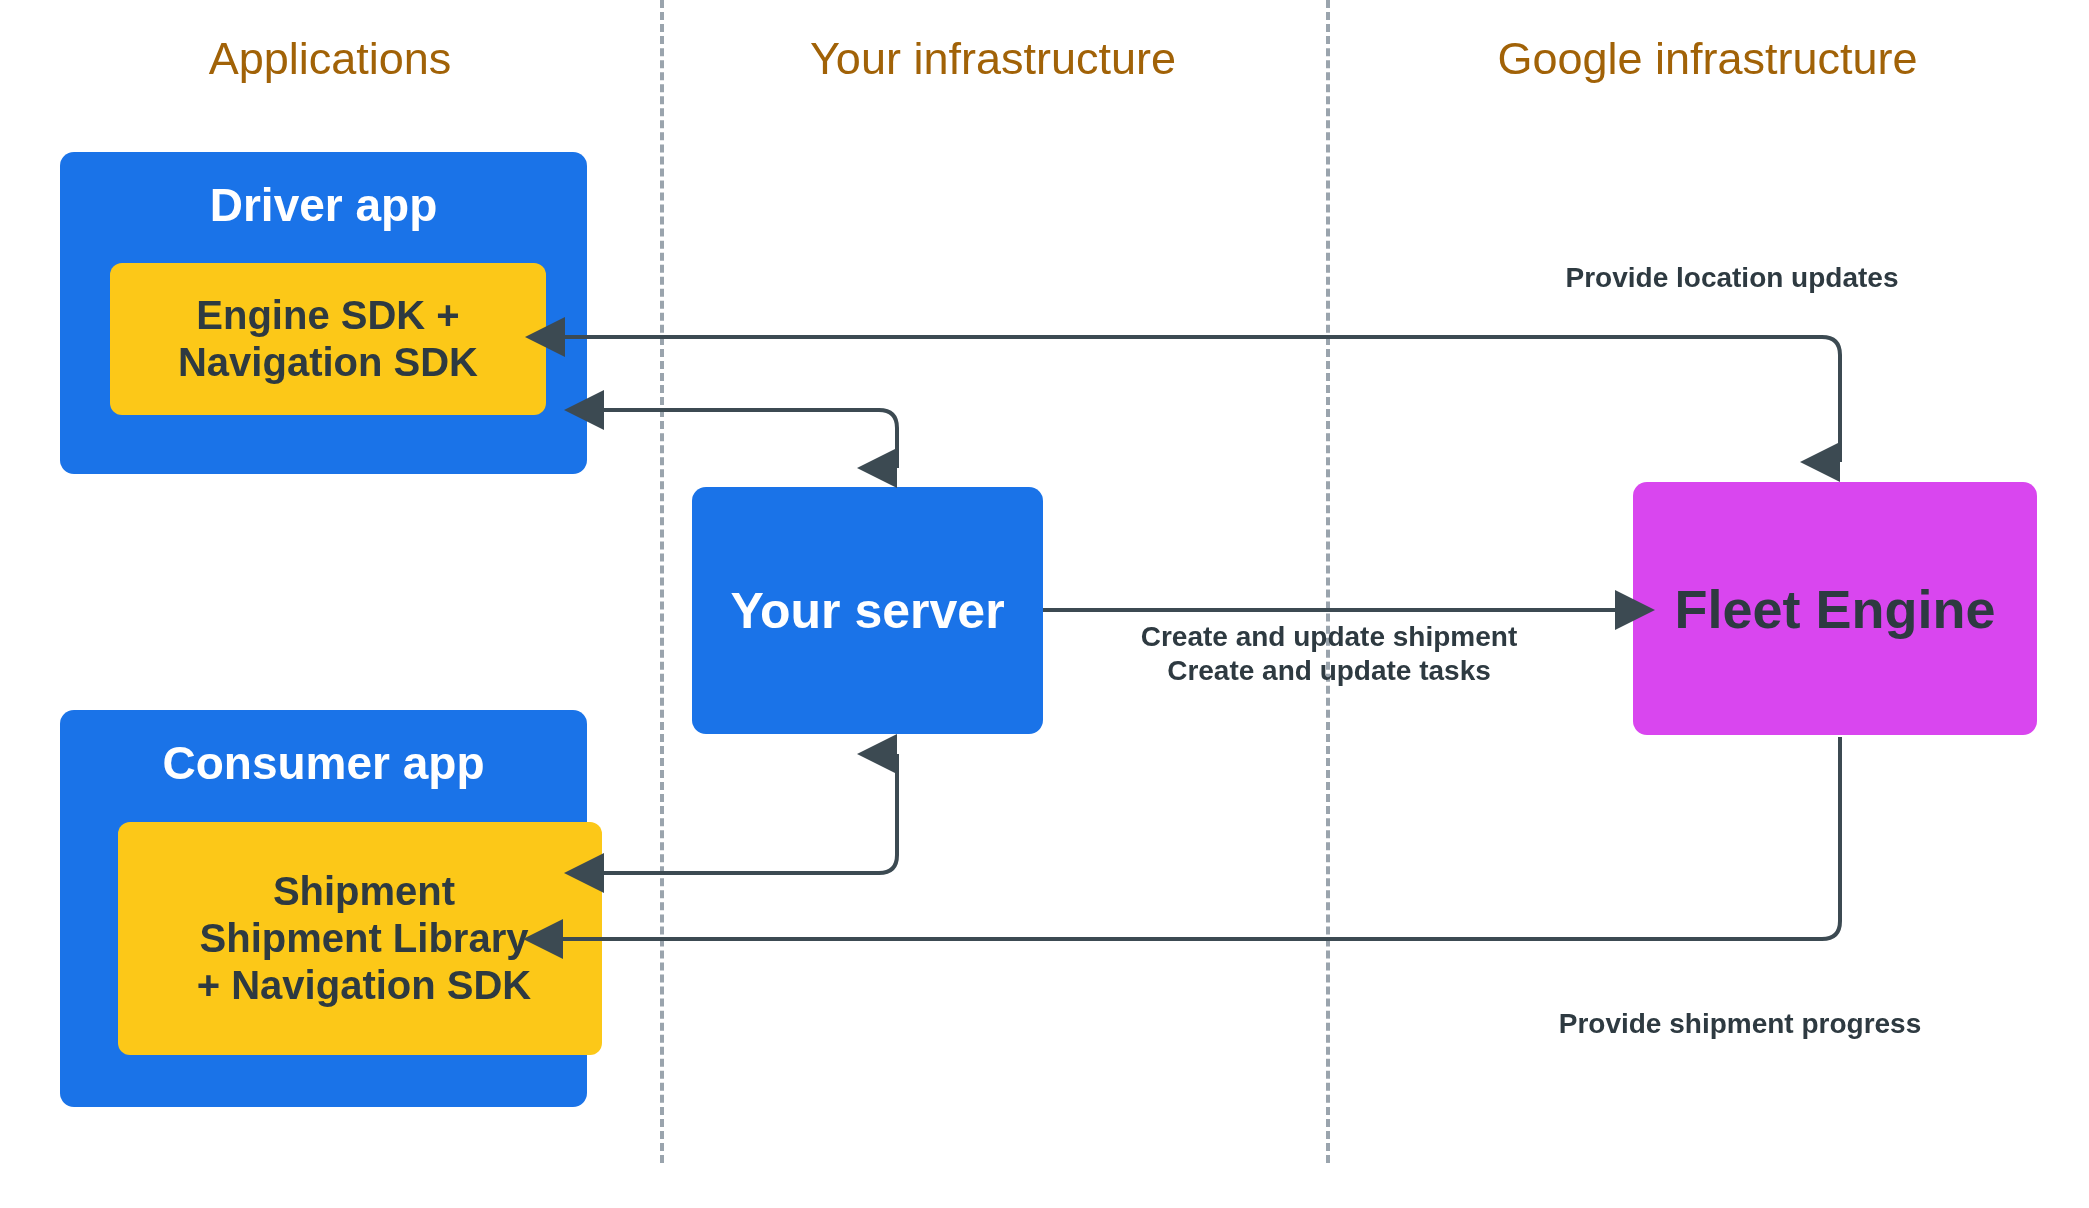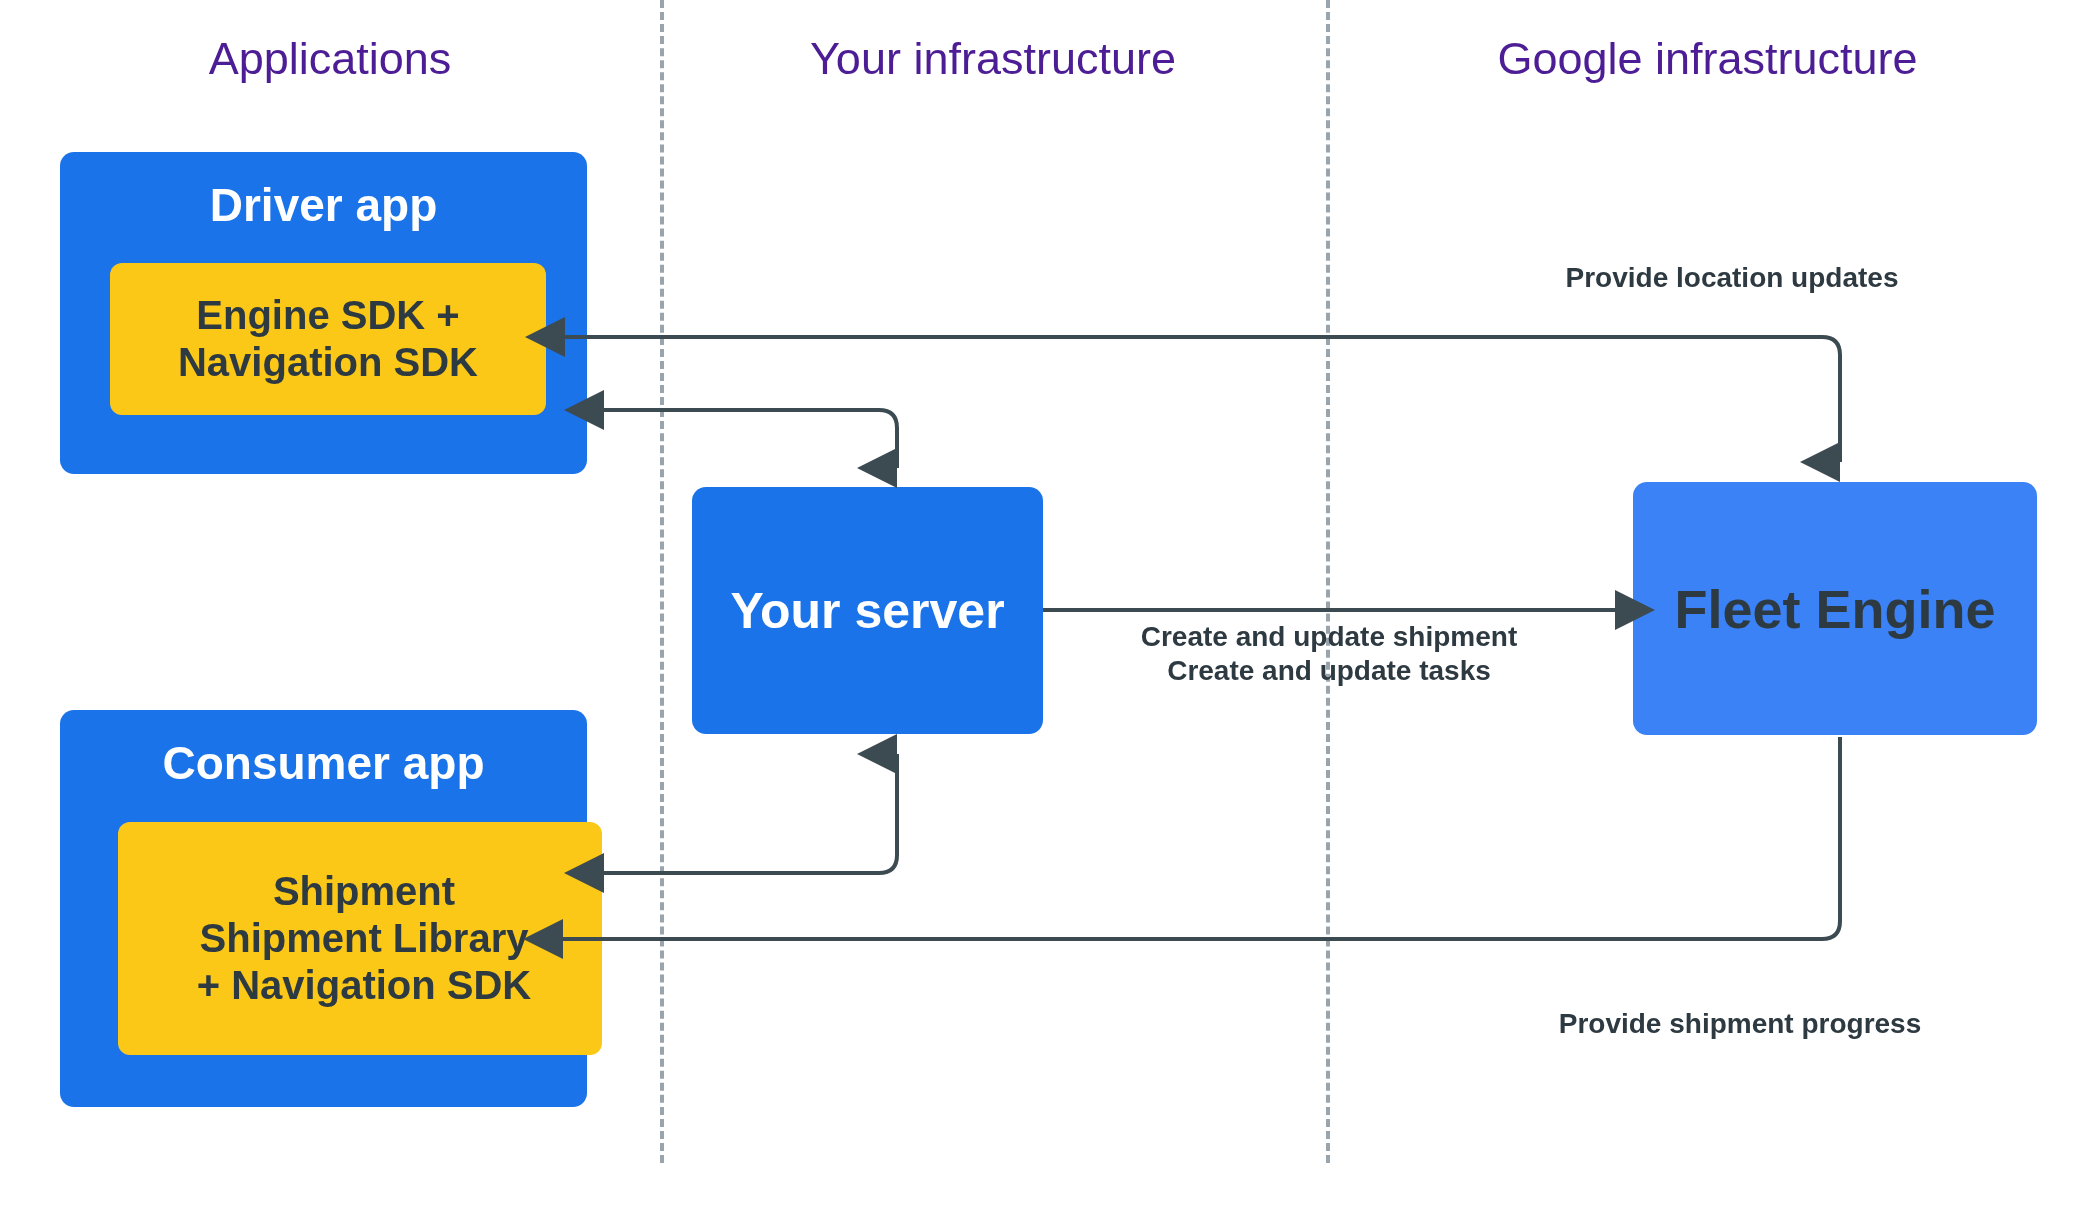--- a/index.html
+++ b/index.html
@@ -16,21 +16,21 @@
     height: 1208px;
     background: #ffffff;
     overflow: hidden;
   }
   
   .col-header {
     position: absolute;
     font-family: "Liberation Sans", sans-serif;
     font-weight: 300;
     font-size: 45px;
-    color: #4c1d95;
+    color: #a16207;
     white-space: nowrap;
     text-align: center;
     letter-spacing: 0px;
   }
   
   .divider {
     position: absolute;
     width: 0px;
     border-left: 4px dashed #9aa4ad;
   }
@@ -80,21 +80,21 @@
   }
   .server-text {
     color: #ffffff;
     font-weight: bold;
     font-size: 50px;
     font-family: "Liberation Sans", sans-serif;
     white-space: nowrap;
   }
   .engine-box {
     position: absolute;
-    background: #3b82f6;
+    background: #d946ef;
     border-radius: 14px;
     display: flex;
     align-items: center;
     justify-content: center;
   }
   .engine-text {
     color: #2e3a41;
     font-weight: bold;
     font-size: 54px;
     font-family: "Liberation Sans", sans-serif;

